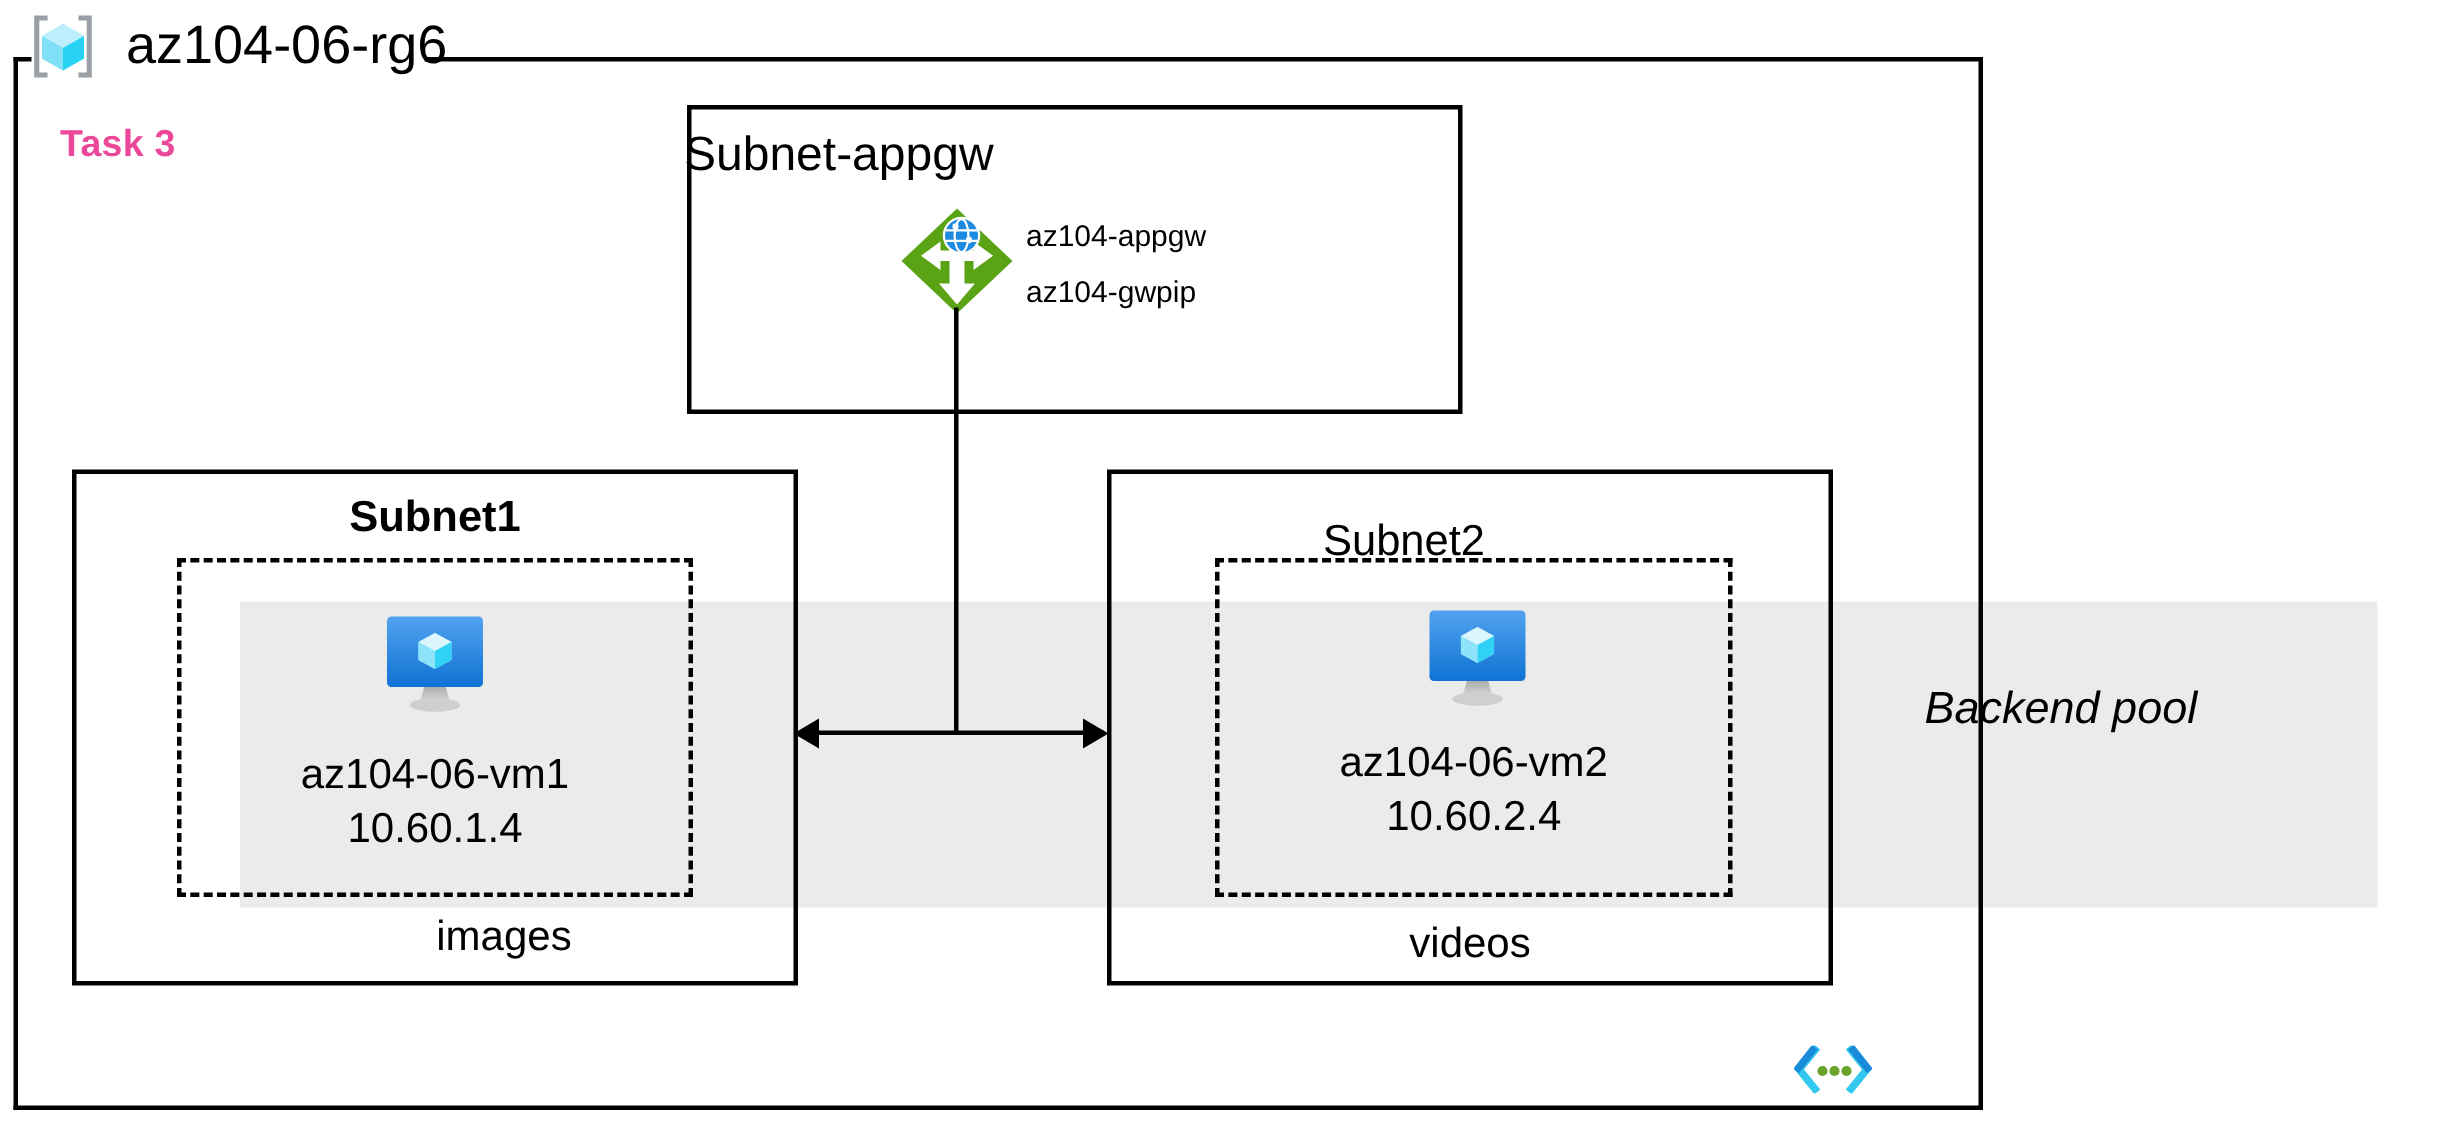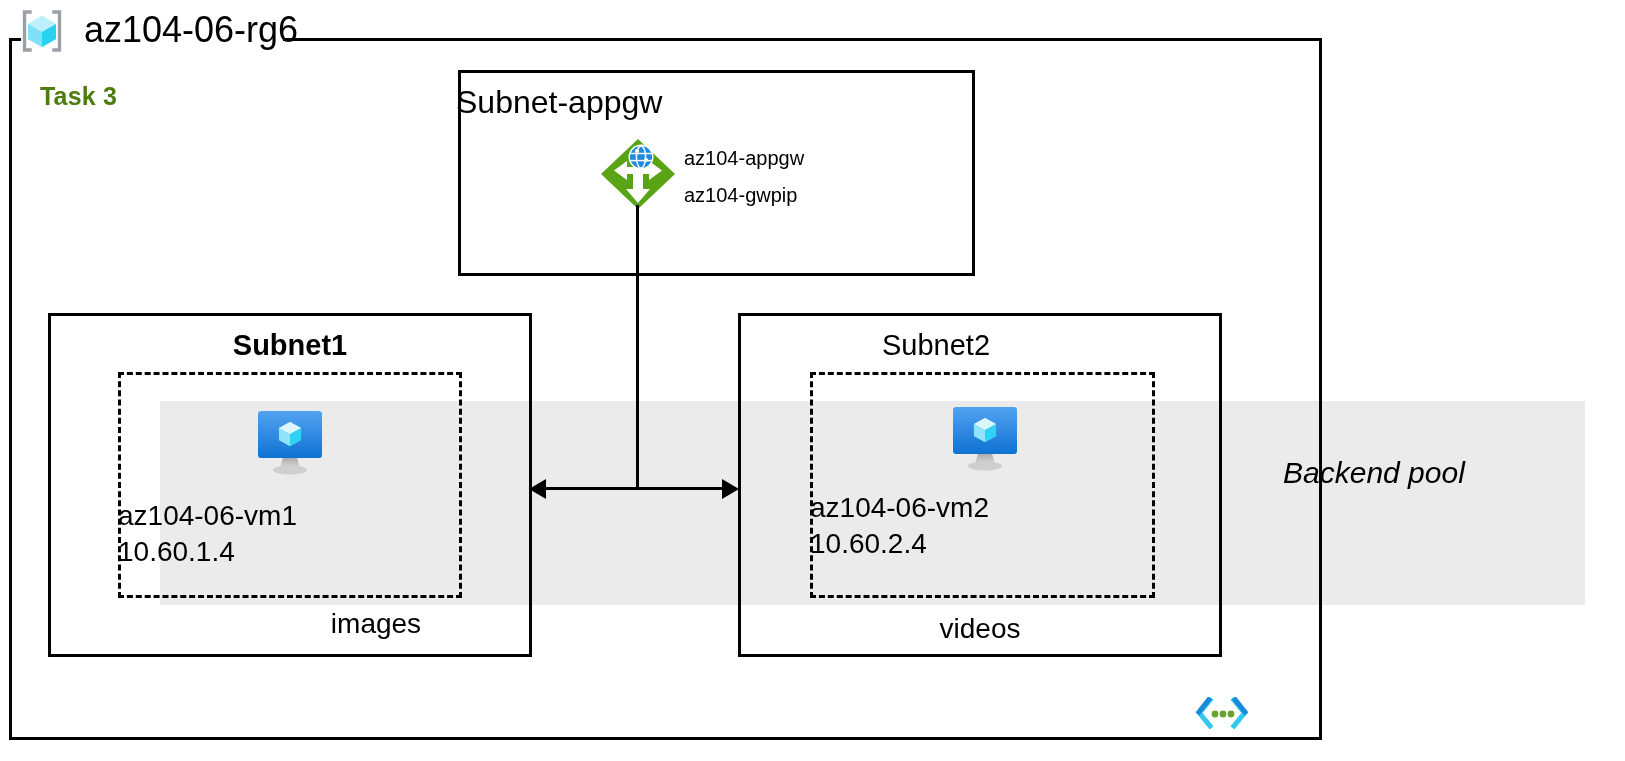--- a/index.html
+++ b/index.html
@@ -12,21 +12,21 @@
   #rg-edge-bottom{left:9px;top:737px;width:1313px;height:3px;background:#000;}
   
   #rg-edge-top-stub{left:9px;top:38px;width:12px;height:3px;background:#000;}
   #rg-edge-top-main{left:283px;top:38px;width:1039px;height:3px;background:#000;}
 
   
   #rg-icon{left:18px;top:8px;width:48px;height:46px;}
   #rg-label{left:84px;top:10px;font-size:36px;line-height:40px;white-space:nowrap;}
 
   
-  #task-label{left:40px;top:82px;font-size:25px;font-weight:bold;color:#4d7c0f;
+  #task-label{left:40px;top:82px;font-size:25px;font-weight:bold;color:#ec4899;
               letter-spacing:.2px;white-space:nowrap;}
 
   
   #backend-band{left:160px;top:401px;width:1425px;height:204px;background:#ebebeb;}
   #backend-label{left:1283px;top:452px;width:300px;font-size:30px;line-height:42px;
                  text-align:left;white-space:nowrap;font-style:italic;}
 
   
   #subnet-appgw-box{left:458px;top:70px;width:517px;height:206px;
                     border:3px solid #000;box-sizing:border-box;background:transparent;}
@@ -36,37 +36,37 @@
 
   
   #appgw-stem{left:636px;top:205px;width:3px;height:285px;background:#000;}
 
   
   .subnet-box{border:3px solid #000;box-sizing:border-box;background:transparent;}
   #subnet1-box{left:48px;top:313px;width:484px;height:344px;}
   #subnet2-box{left:738px;top:313px;width:484px;height:344px;}
   .subnet-title{position:absolute;font-size:29px;line-height:38px;text-align:center;}
   #subnet1-title{left:48px;top:326px;width:484px;font-weight:bold;}
-  #subnet2-title{left:738px;top:326px;width:396px;}
+  #subnet2-title{left:738px;top:342px;width:396px;}
 
   
   .vm-dashed{position:absolute;border:3px dashed #000;box-sizing:border-box;background:transparent;}
   #vm1-dashed{left:118px;top:372px;width:344px;height:226px;}
   #vm2-dashed{left:810px;top:372px;width:345px;height:226px;}
 
   .vm-icon{position:absolute;width:76px;height:72px;}
   #vm1-icon{left:252px;top:406px;}
   #vm2-icon{left:947px;top:402px;}
 
-  .vm-text{position:absolute;font-size:28px;line-height:36px;white-space:nowrap;}
+  .vm-text{position:absolute;font-size:28px;line-height:36px;text-align:center;white-space:nowrap;}
   #vm1-text{left:118px;top:498px;width:344px;}
   #vm2-text{left:810px;top:490px;width:345px;}
 
   .storage-label{position:absolute;font-size:28px;line-height:36px;text-align:center;}
-  #subnet1-storage{left:48px;top:606px;width:576px;padding-left:40px;}
+  #subnet1-storage{left:48px;top:606px;width:576px;}
   #subnet2-storage{left:738px;top:611px;width:484px;}
 
   
   #arrow-line{left:536px;top:487px;width:200px;height:3px;background:#000;}
   #arrow-head-left{left:529px;top:479px;width:0;height:0;
       border-top:10px solid transparent;border-bottom:10px solid transparent;
       border-right:17px solid #000;}
   #arrow-head-right{left:722px;top:479px;width:0;height:0;
       border-top:10px solid transparent;border-bottom:10px solid transparent;
       border-left:17px solid #000;}

